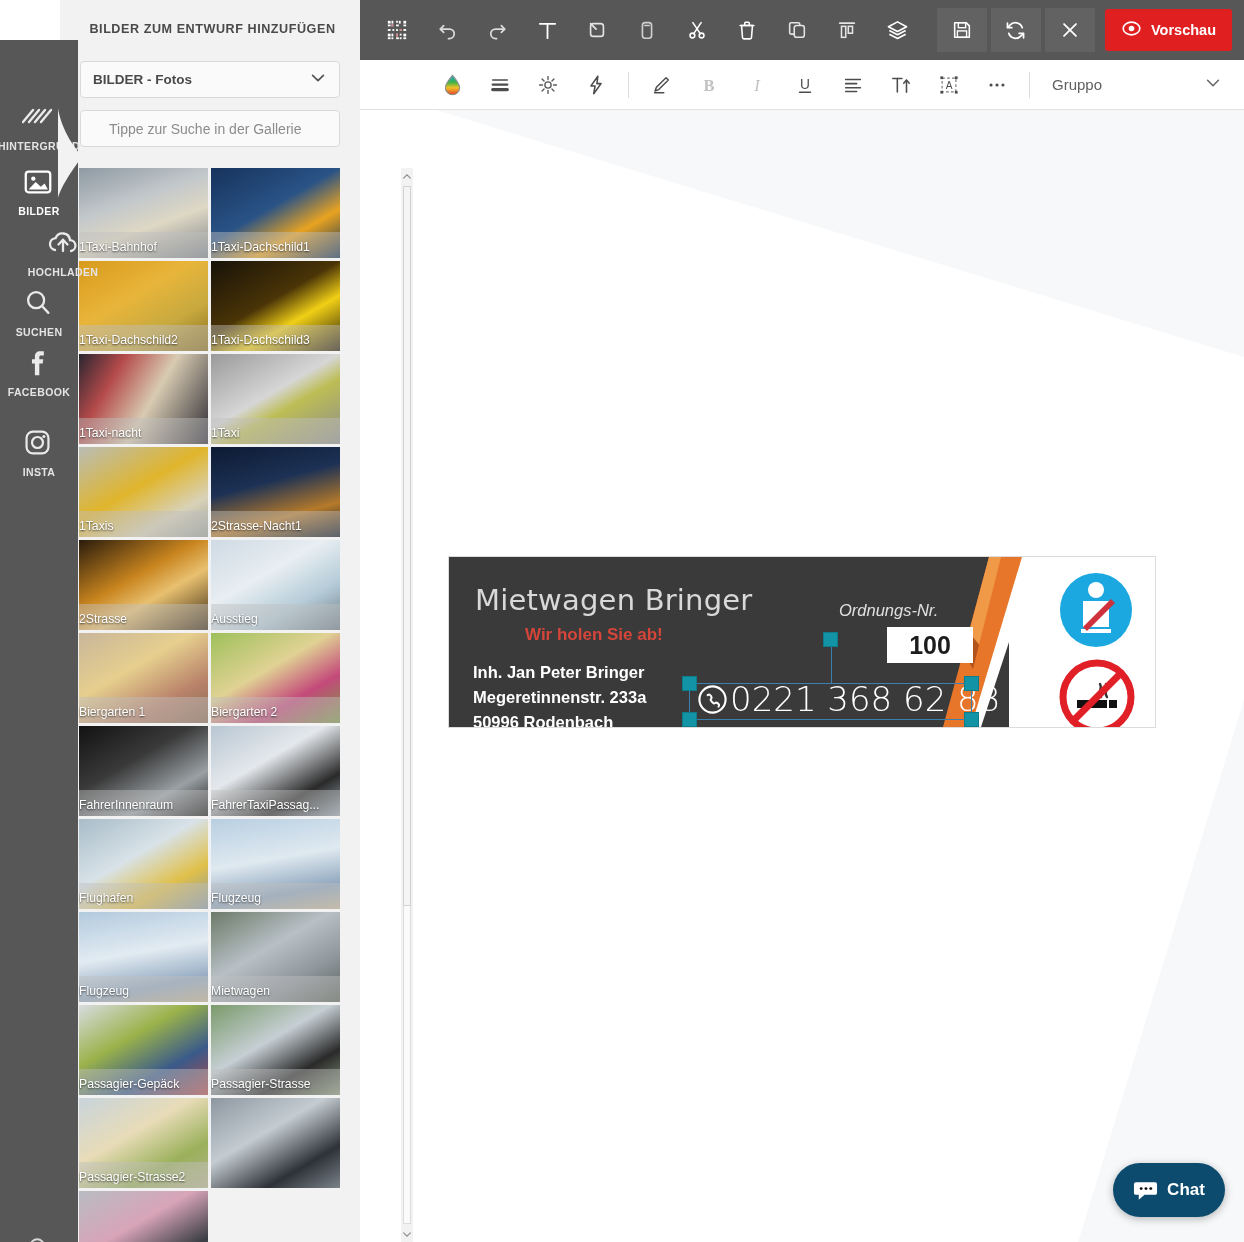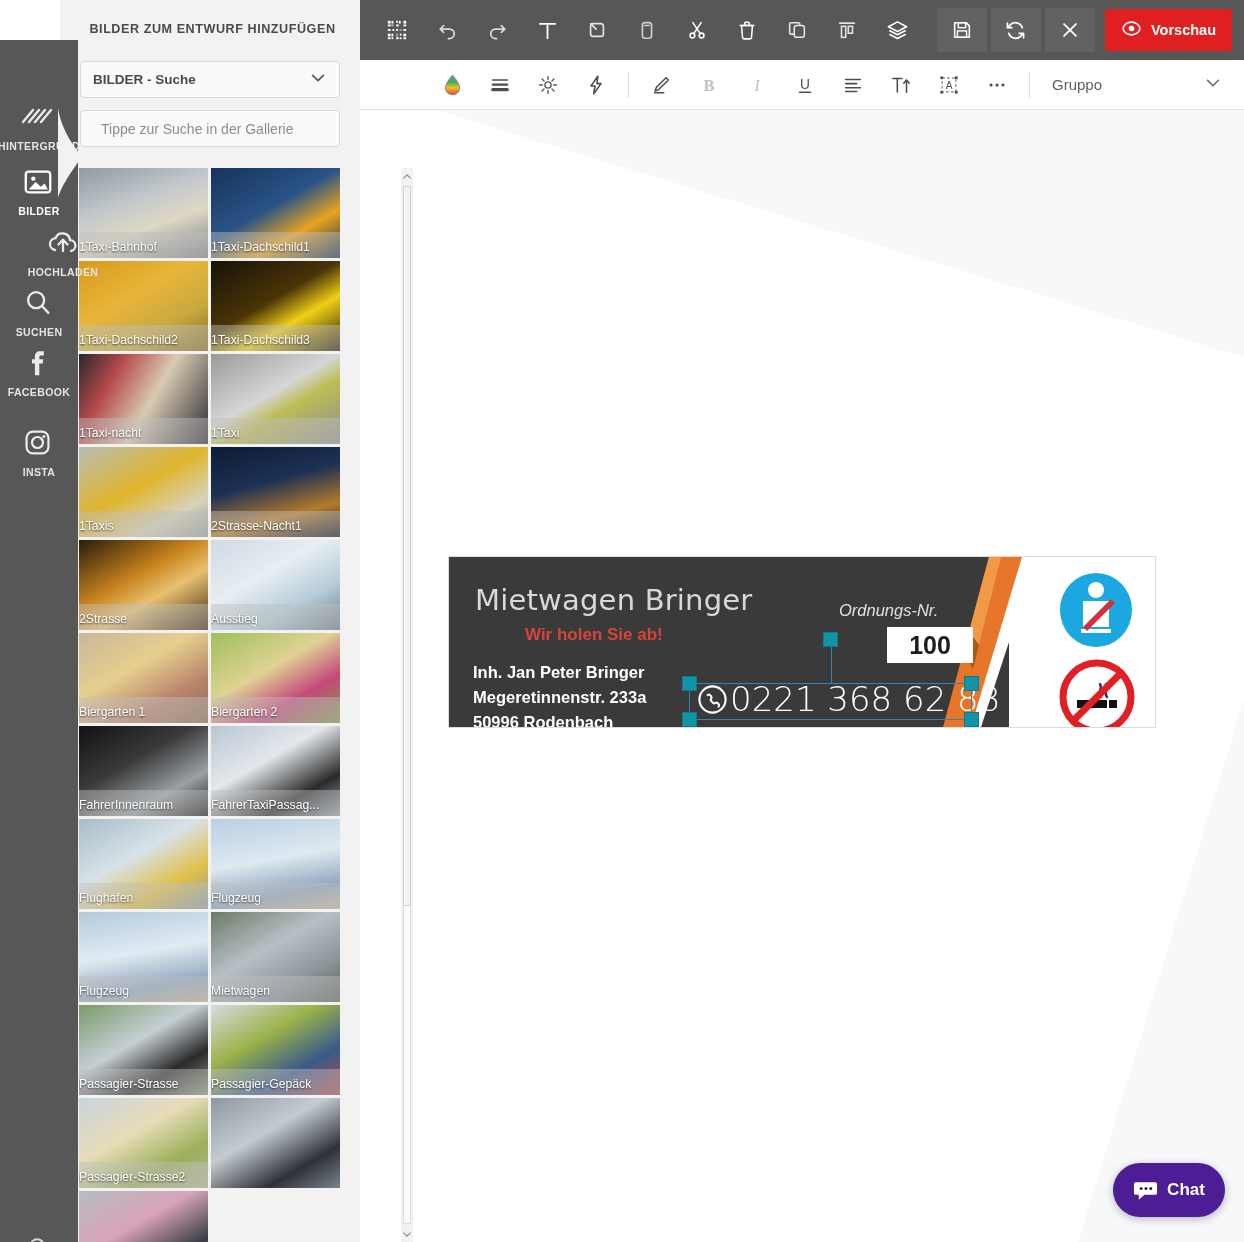--- a/index.html
+++ b/index.html
@@ -68,21 +68,21 @@
     padding: 0 12px; cursor: pointer;
   }
   .panel-select .txt {
     flex: 1; font-size: 13.5px; font-weight: bold; color: #4a4a4a;
   }
   .panel-search {
     position: absolute; left: 20px; top: 110px;
     width: 260px; height: 37px;
     background: #fafafa; border: 1px solid #d9d9d9;
     border-radius: 4px;
-    padding: 0 20px; font-size: 14px; color: #8c8c8c;
+    padding: 0 28px; font-size: 14px; color: #8c8c8c;
     font-family: "Liberation Sans", sans-serif;
     outline: none;
   }
   .panel-search::placeholder { color: #8c8c8c; }
 
   
   .grid {
     position: absolute; left: 19px; top: 168px;
     width: 265px; height: 1074px;
     overflow: hidden;
@@ -269,21 +269,21 @@
   .sel .rot-line {
     position: absolute; left: 50%; top: -44px;
     width: 1px; height: 44px; background: #3c7fb1;
   }
   .sel .h.rot { left: 50%; top: -52px; margin-left: -8px; }
 
   
   .chat {
     position: absolute; left: 1113px; top: 1163px;
     width: 112px; height: 54px;
-    background: #4c1d95; border-radius: 27px;
+    background: #0c4a6e; border-radius: 27px;
     display: flex; align-items: center; justify-content: center;
     gap: 9px; cursor: pointer; z-index: 9;
     box-shadow: 0 2px 8px rgba(0,0,0,.28);
   }
   .chat .ctxt { color: #fff; font-size: 17px; font-weight: bold; }
 </style>
 </head>
 <body>
 
 <div id="app">
@@ -370,21 +370,21 @@
 
   <svg class="rail-blob" viewBox="0 0 28 90">
     <path d="M0 0 C0 0 2 18 16 38 C24 49 24 49 16 60 C2 80 0 90 0 90 Z" fill="#f2f2f2"></path>
   </svg>
 
   <div class="panel">
 
     <div class="panel-title">BILDER ZUM ENTWURF HINZUFÜGEN</div>
 
     <div class="panel-select">
-      <span class="txt">BILDER - Suche</span>
+      <span class="txt">BILDER - Fotos</span>
       <span>
         <svg viewBox="0 0 20 20" width="18" height="18">
           <path d="M4 7 L10 13 L16 7" fill="none" stroke="#555" stroke-width="1.9" stroke-linecap="round" stroke-linejoin="round"></path>
         </svg>
       </span>
     </div>
 
     <input class="panel-search" type="text" placeholder="Tippe zur Suche in der Gallerie" style="">
 
     <div class="grid">
@@ -473,28 +473,28 @@
             <div class="art" style="background:linear-gradient(170deg,#b2cade 0%,#e2ebf2 45%,#93a9c0 78%,#c4b393 100%);"></div>
             <div class="scrim"></div>
             <div class="cap">Flugzeug</div>
           </div>
           <div class="thumb">
             <div class="art" style="background:linear-gradient(150deg,#6d7a68 0%,#b8c0c6 42%,#8d949a 72%,#5a6258 100%);"></div>
             <div class="scrim"></div>
             <div class="cap">Mietwagen</div>
           </div>
           <div class="thumb">
+            <div class="art" style="background:linear-gradient(150deg,#d8dce0 0%,#9ab24a 38%,#3a5a8a 70%,#b44a4a 100%);"></div>
+            <div class="scrim"></div>
+            <div class="cap">Passagier-Gepäck</div>
+          </div>
+          <div class="thumb">
             <div class="art" style="background:linear-gradient(150deg,#7a9a6a 0%,#c6cfd4 42%,#2a2a2a 72%,#8a9a7a 100%);"></div>
             <div class="scrim"></div>
             <div class="cap">Passagier-Strasse</div>
-          </div>
-          <div class="thumb">
-            <div class="art" style="background:linear-gradient(150deg,#d8dce0 0%,#9ab24a 38%,#3a5a8a 70%,#b44a4a 100%);"></div>
-            <div class="scrim"></div>
-            <div class="cap">Passagier-Gepäck</div>
           </div>
           <div class="thumb">
             <div class="art" style="background:linear-gradient(150deg,#c8d4dc 0%,#e8dcb8 40%,#9ab05a 72%,#b8b490 100%);"></div>
             <div class="scrim"></div>
             <div class="cap">Passagier-Strasse2</div>
           </div>
           <div class="thumb">
             <div class="art" style="background:linear-gradient(150deg,#8e96a0 0%,#c4ccd2 40%,#2e3238 74%,#7a828a 100%);"></div>
             <div class="cap"></div>
           </div>

